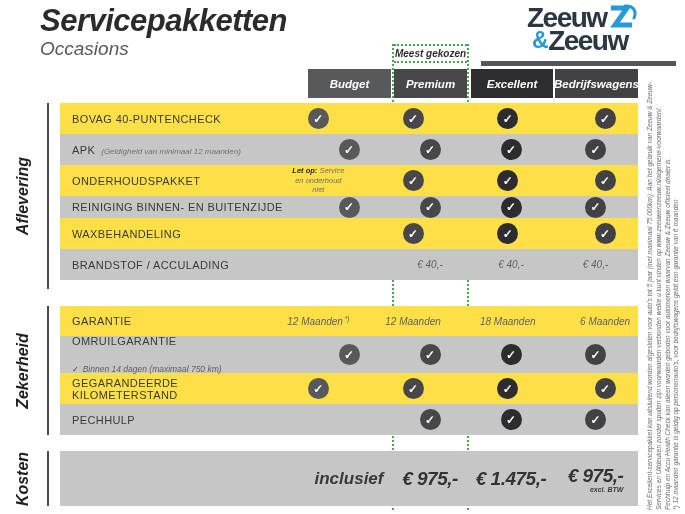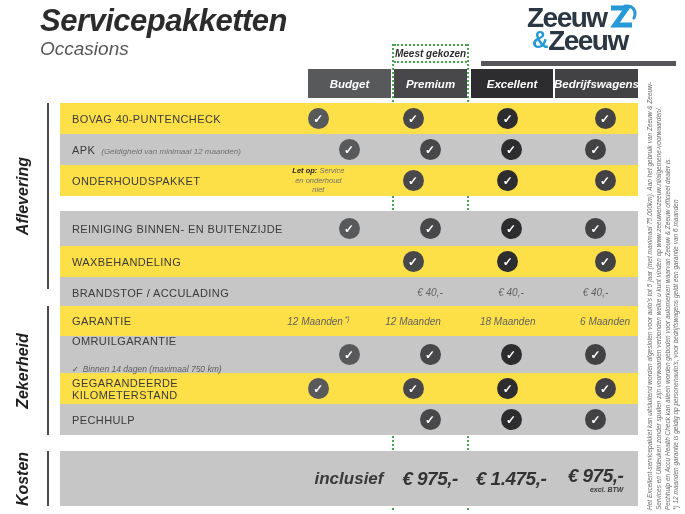--- a/index.html
+++ b/index.html
@@ -152,21 +152,21 @@
           <div class="cell-val" style="width: 78px;">
             <div class="check" style="background: rgb(72, 72, 74);">✓</div>
           </div>
           <div class="cell-val" style="width: 84px;">
             <div class="check" style="background: rgb(45, 45, 47);">✓</div>
           </div>
           <div class="cell-val" style="width: 85px;">
             <div class="check" style="background: rgb(66, 66, 68);">✓</div>
           </div>
         </div>
-        <div class="row dark" style="height: 35px; margin-top: 15px;">
+        <div class="row dark" style="height: 22px;">
           <div class="cell-label">
             <div class="label-line">
               <span class="row-label">REINIGING BINNEN- EN BUITENZIJDE</span>
             </div>
           </div>
           <div class="cell-val" style="width: 84px;">
             <div class="check" style="background: rgb(88, 89, 91);">✓</div>
           </div>
           <div class="cell-val" style="width: 78px;">
             <div class="check" style="background: rgb(72, 72, 74);">✓</div>

